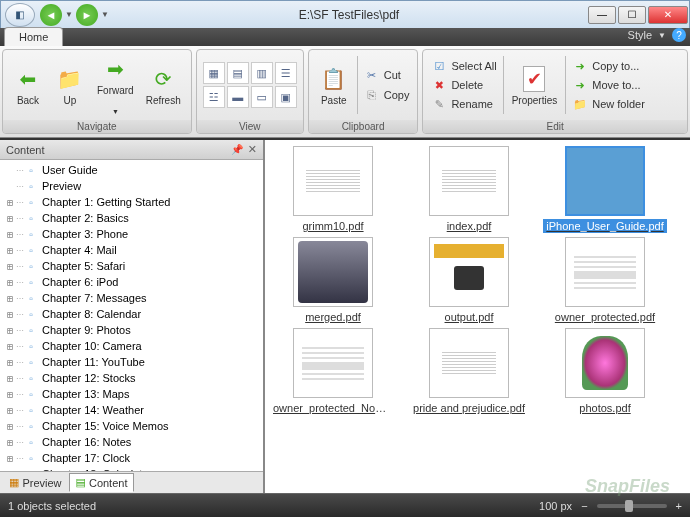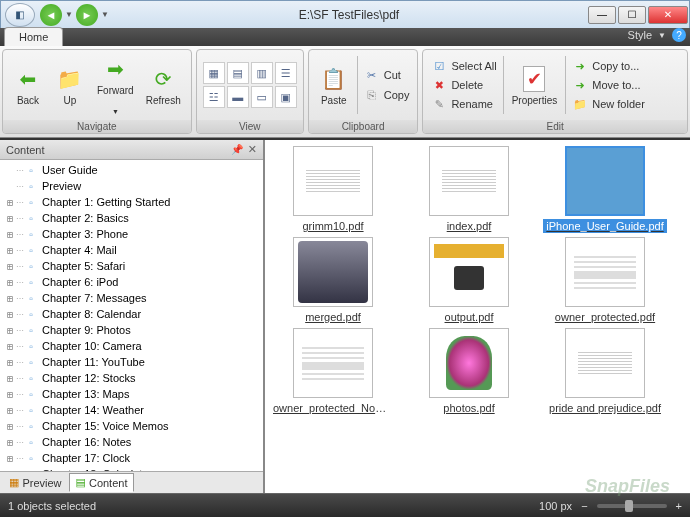--- a/index.html
+++ b/index.html
@@ -434,38 +434,38 @@
               <div></div>
               <div style="height:8px;"></div>
               <div></div>
               <div></div>
             </div>
           </div>
           <div class="fname">owner_protected_NoRes...</div>
         </div>
         <div class="file-item">
           <div class="thumb">
+            <div class="txt-lines">
+              <div></div>
+              <div></div>
+              <div></div>
+              <div></div>
+              <div></div>
+              <div></div>
+              <div></div>
+              <div></div>
+            </div>
+          </div>
+          <div class="fname">pride and prejudice.pdf</div>
+        </div>
+        <div class="file-item">
+          <div class="thumb">
             <div class="flower"></div>
           </div>
           <div class="fname">photos.pdf</div>
-        </div>
-        <div class="file-item">
-          <div class="thumb">
-            <div class="txt-lines">
-              <div></div>
-              <div></div>
-              <div></div>
-              <div></div>
-              <div></div>
-              <div></div>
-              <div></div>
-              <div></div>
-            </div>
-          </div>
-          <div class="fname">pride and prejudice.pdf</div>
         </div>
       </div>
   </div>
 </div>
 
 <div class="status">
   <span>1 objects selected</span>
   <span class="sp"></span>
   <div class="zoom">
     <span>100 px</span>

